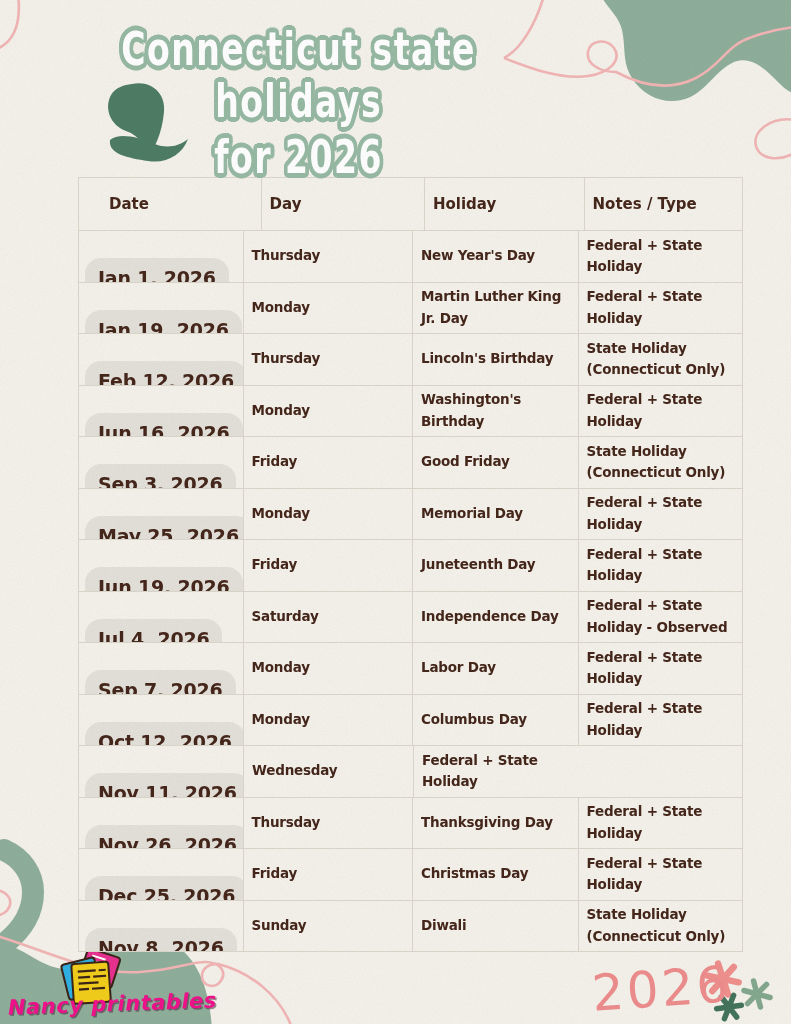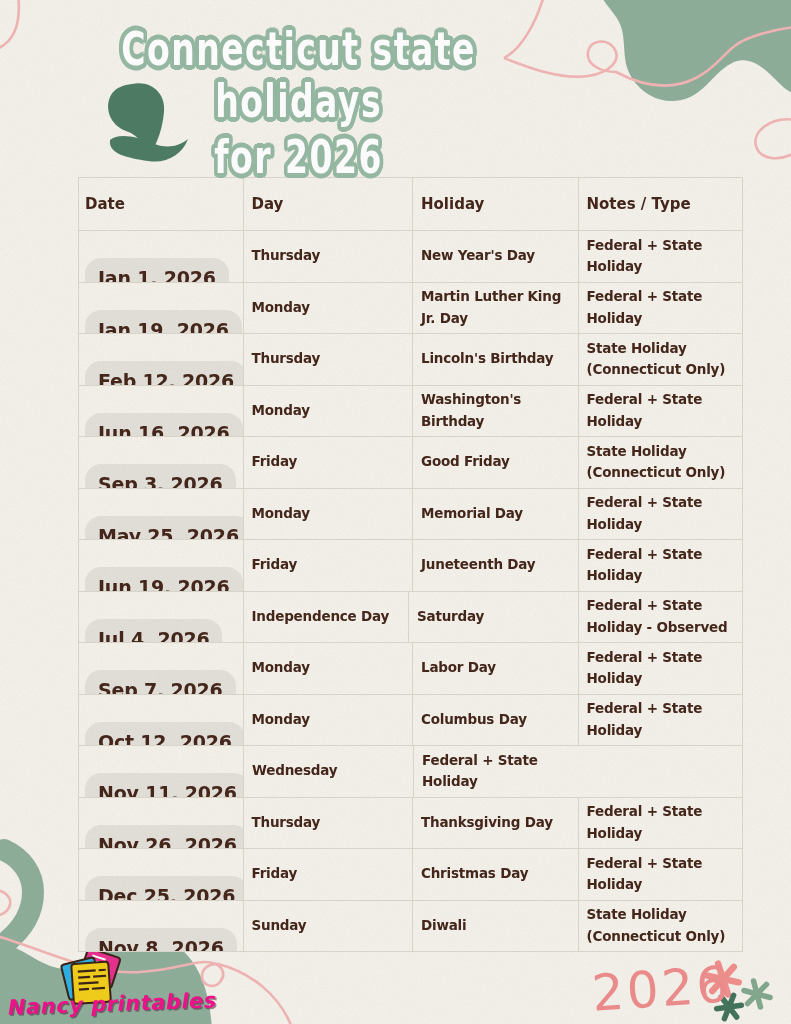--- a/index.html
+++ b/index.html
@@ -31,21 +31,21 @@
       5px -2px 0 var(--title-outline), -5px 2px 0 var(--title-outline);
   }
   .title .line2{margin-top:5px;}
 
   
   .holiday-table{
     position:absolute;left:78px;top:177px;width:665px;z-index:2;
     border:1px solid var(--table-border);box-sizing:border-box;
     color:var(--text-brown);font-weight:bold;
   }
-  .thead{display:flex;height:52px;box-sizing:border-box;}
+  .thead{display:flex;height:52px;box-sizing:border-box;margin-left:24px;}
   .trow{display:flex;height:51.5px;box-sizing:border-box;border-top:1px solid var(--table-border);}
   .c{box-sizing:border-box;display:flex;align-items:center;padding:0 8px;overflow:hidden;}
   .c + .c{border-left:1px solid var(--table-border);}
   .c1{width:164px;padding-left:6px;}
   .c2{width:170px;}
   .c3{width:166px;}
   .c4{width:165px;padding-right:3px;letter-spacing:-0.3px;font-size:13.3px;}
   .thead .c{font-size:15px;letter-spacing:0;}
   .trow .c{font-size:13.5px;letter-spacing:-0.2px;line-height:1.6;}
   .date-pill{
@@ -212,22 +212,22 @@
       </div>
       <div class="c c2">Friday</div>
       <div class="c c3">Juneteenth Day</div>
       <div class="c c4">Federal + State Holiday</div>
     </div>
 
     <div class="trow">
       <div class="c c1">
         <span class="date-pill">Jul 4, 2026</span>
       </div>
+      <div class="c c2">Saturday</div>
       <div class="c c3">Independence Day</div>
-      <div class="c c2">Saturday</div>
       <div class="c c4">Federal + State Holiday - Observed</div>
     </div>
 
     <div class="trow">
       <div class="c c1">
         <span class="date-pill">Sep 7, 2026</span>
       </div>
       <div class="c c2">Monday</div>
       <div class="c c3">Labor Day</div>
       <div class="c c4">Federal + State Holiday</div>

